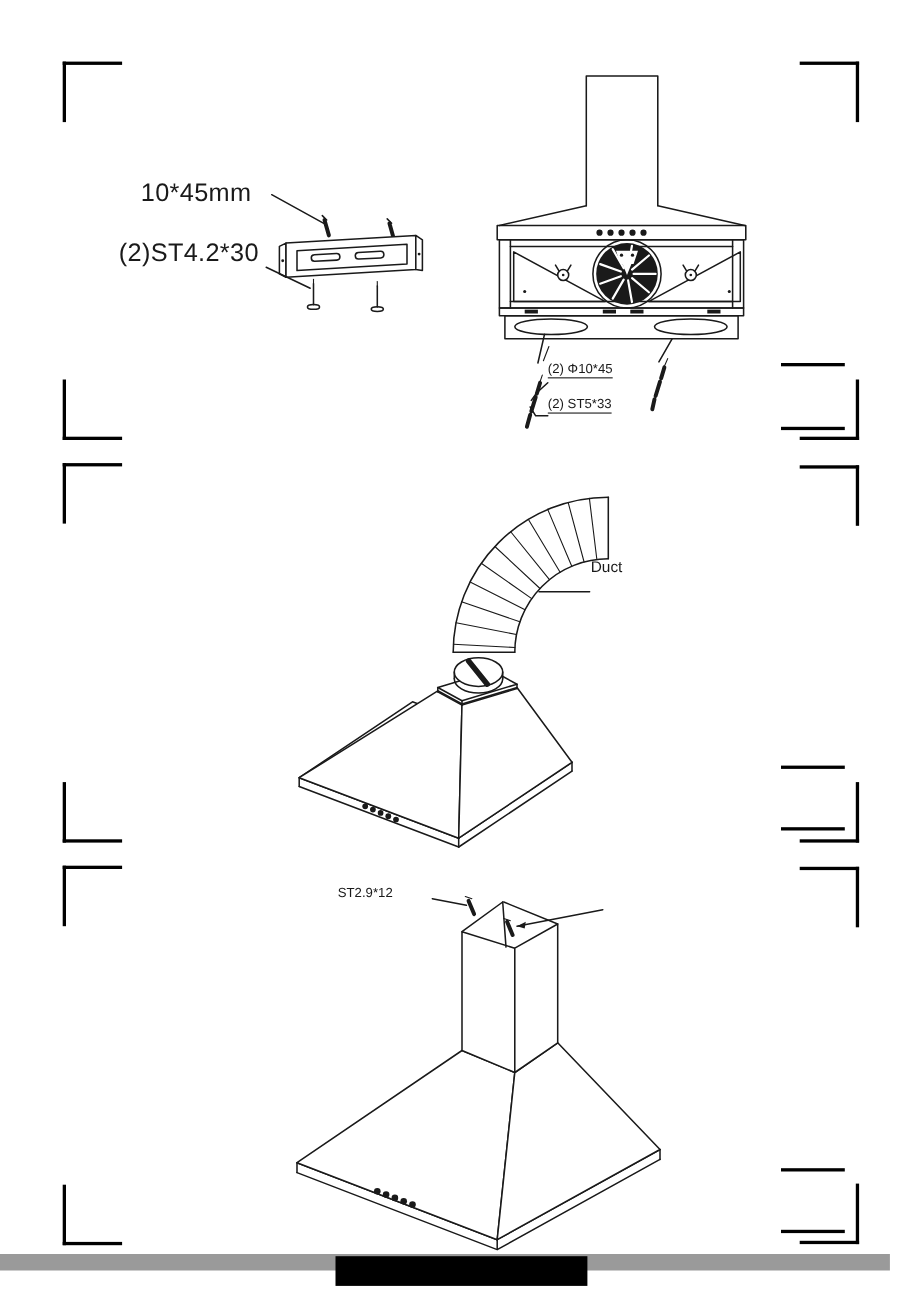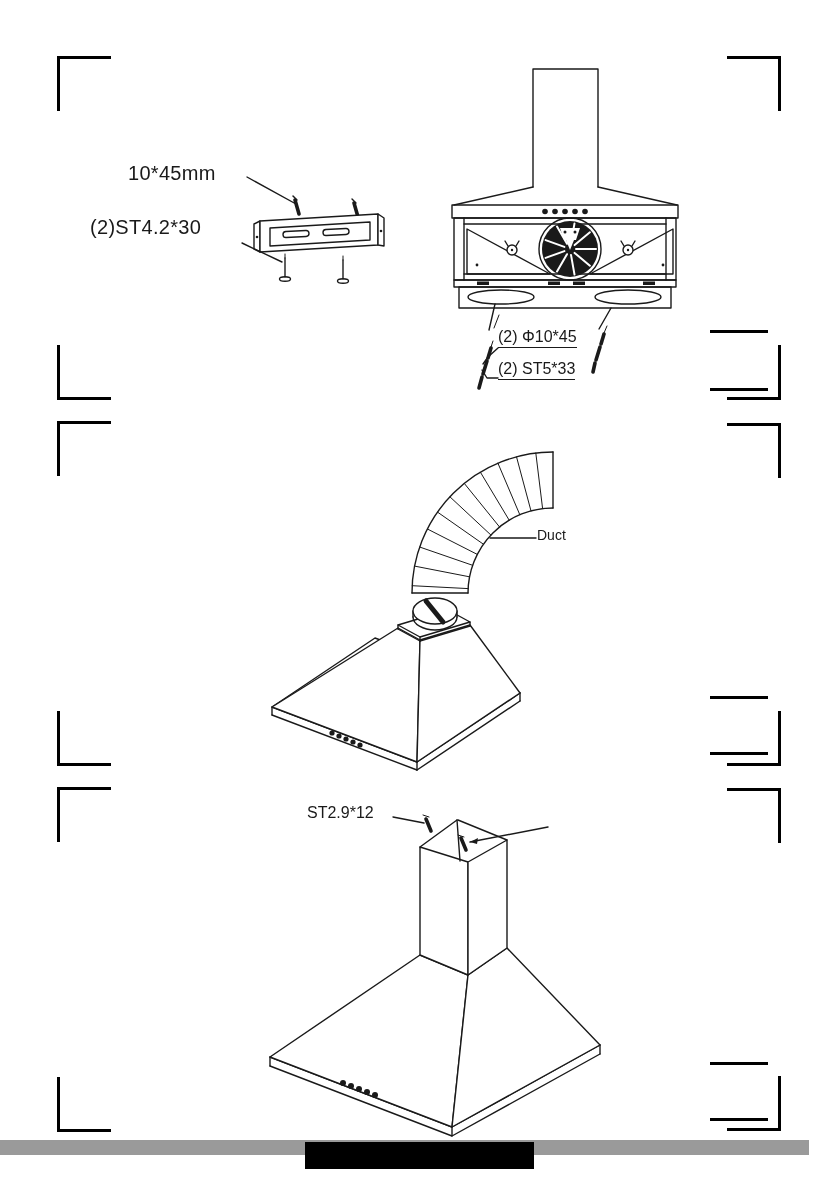--- a/index.html
+++ b/index.html
@@ -9,22 +9,22 @@
     font-family:"Liberation Sans",sans-serif;color:var(--line,#1a1a1a);
   }
   .mark{position:absolute;width:54px;height:55px;border:0 solid var(--crop,#000)}
   .mark.tl{border-top-width:3px;border-left-width:3px}
   .mark.tr{border-top-width:3px;border-right-width:3px}
   .mark.bl{border-bottom-width:3px;border-left-width:3px}
   .mark.br{border-bottom-width:3px;border-right-width:3px}
   .tick{position:absolute;width:58px;height:3px;background:var(--crop,#000)}
   .fig{position:absolute}
   .lbl{position:absolute;white-space:nowrap;color:var(--line,#1a1a1a)}
-  .lbl.big{font-size:20px;letter-spacing:.3px}
-  .lbl.mid{font-size:16px}
+  .lbl.big{font-size:23px;letter-spacing:.3px}
+  .lbl.mid{font-size:12px}
   .lbl.sm{font-size:14px}
   .lbl.underline{border-bottom:1.5px solid var(--line,#1a1a1a);padding-bottom:1px}
   svg{display:block;color:var(--line,#1a1a1a)}
   svg path,svg line,svg circle,svg ellipse,svg rect,svg polygon,svg polyline{
     fill:none;stroke:currentColor;stroke-width:1.4;stroke-linecap:round;stroke-linejoin:round}
   svg .fw{fill:#fff}
   svg .bdot{fill:currentColor;stroke:none}
   svg .thick{stroke-width:3.6}
   svg .thin{stroke-width:1}
   svg .wspoke{stroke:#fff;stroke-width:2}
@@ -83,21 +83,21 @@
     </g>
     <g>
       <line class="thin" x1="263" y1="101" x2="263" y2="105"></line>
       <line x1="263" y1="105" x2="263" y2="124"></line>
       <ellipse cx="263" cy="126" rx="5.5" ry="2.2"></ellipse>
     </g>
     <line x1="162" y1="88" x2="202" y2="107"></line>
   </svg>
 </div>
 <div class="lbl big" style="left:128px;top:162px">10*45mm</div>
-<div class="lbl big" style="left:90px;top:216px">(2)ST4.2*30</div>
+<div class="lbl big" style="left:108px;top:216px">(2)ST4.2*30</div>
 
 <div class="fig" style="left:445px;top:60px;width:240px;height:340px">
   <svg width="240" height="340" viewBox="0 0 240 340">
     <g>
       <path d="M88,127 L88,9 L153,9 L153,127"></path>
     </g>
     <g>
       <line x1="88" y1="127" x2="9" y2="145"></line>
       <line x1="153" y1="127" x2="232" y2="145"></line>
       <rect x="7" y="145" width="226" height="13"></rect>
@@ -222,21 +222,21 @@
     <line x1="242" y1="93" x2="288" y2="93"></line>
     <g>
       <circle class="bdot" cx="84" cy="288" r="2.6"></circle>
       <circle class="bdot" cx="91" cy="291" r="2.6"></circle>
       <circle class="bdot" cx="98" cy="294" r="2.6"></circle>
       <circle class="bdot" cx="105" cy="297" r="2.6"></circle>
       <circle class="bdot" cx="112" cy="300" r="2.6"></circle>
     </g>
   </svg>
 </div>
-<div class="lbl sm" style="left:537px;top:527px">Duct</div>
+<div class="lbl sm" style="left:537px;top:507px">Duct</div>
 
 <div class="fig" style="left:230px;top:795px;width:420px;height:350px">
   <svg width="420" height="350" viewBox="0 0 420 350">
     <g>
       <polyline points="40,262 222,332 370,250"></polyline>
       <line x1="40" y1="262" x2="40" y2="271"></line>
       <line x1="222" y1="332" x2="222" y2="341"></line>
       <line x1="370" y1="250" x2="370" y2="259"></line>
       <polyline points="40,271 222,341 370,259"></polyline>
     </g>

